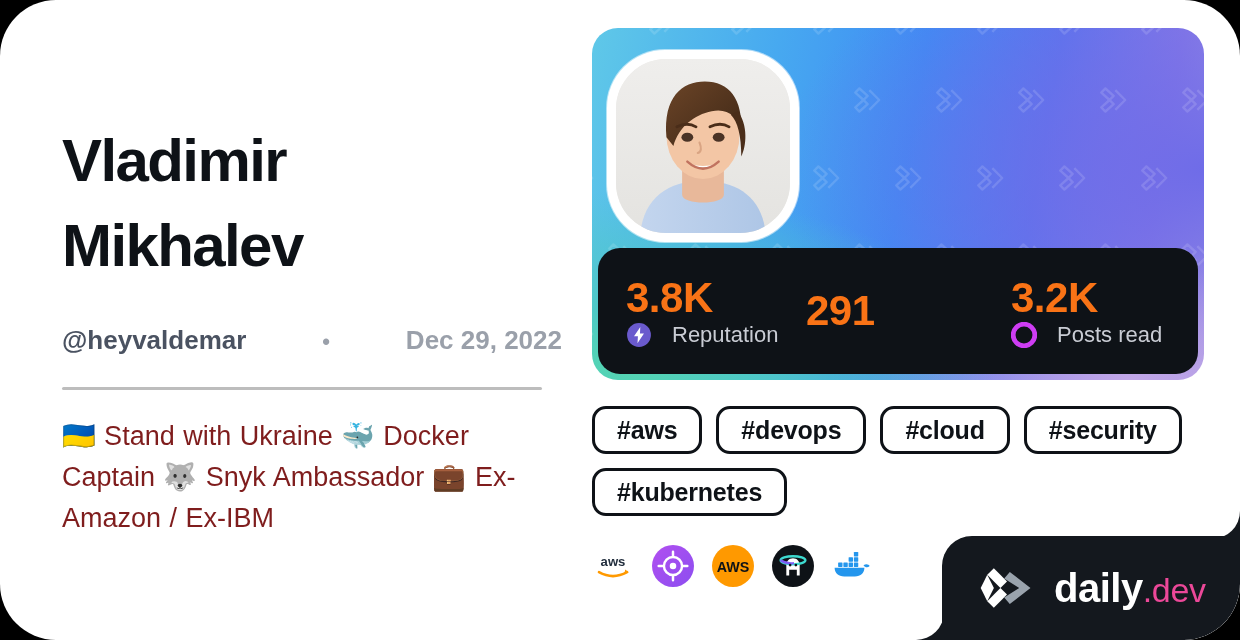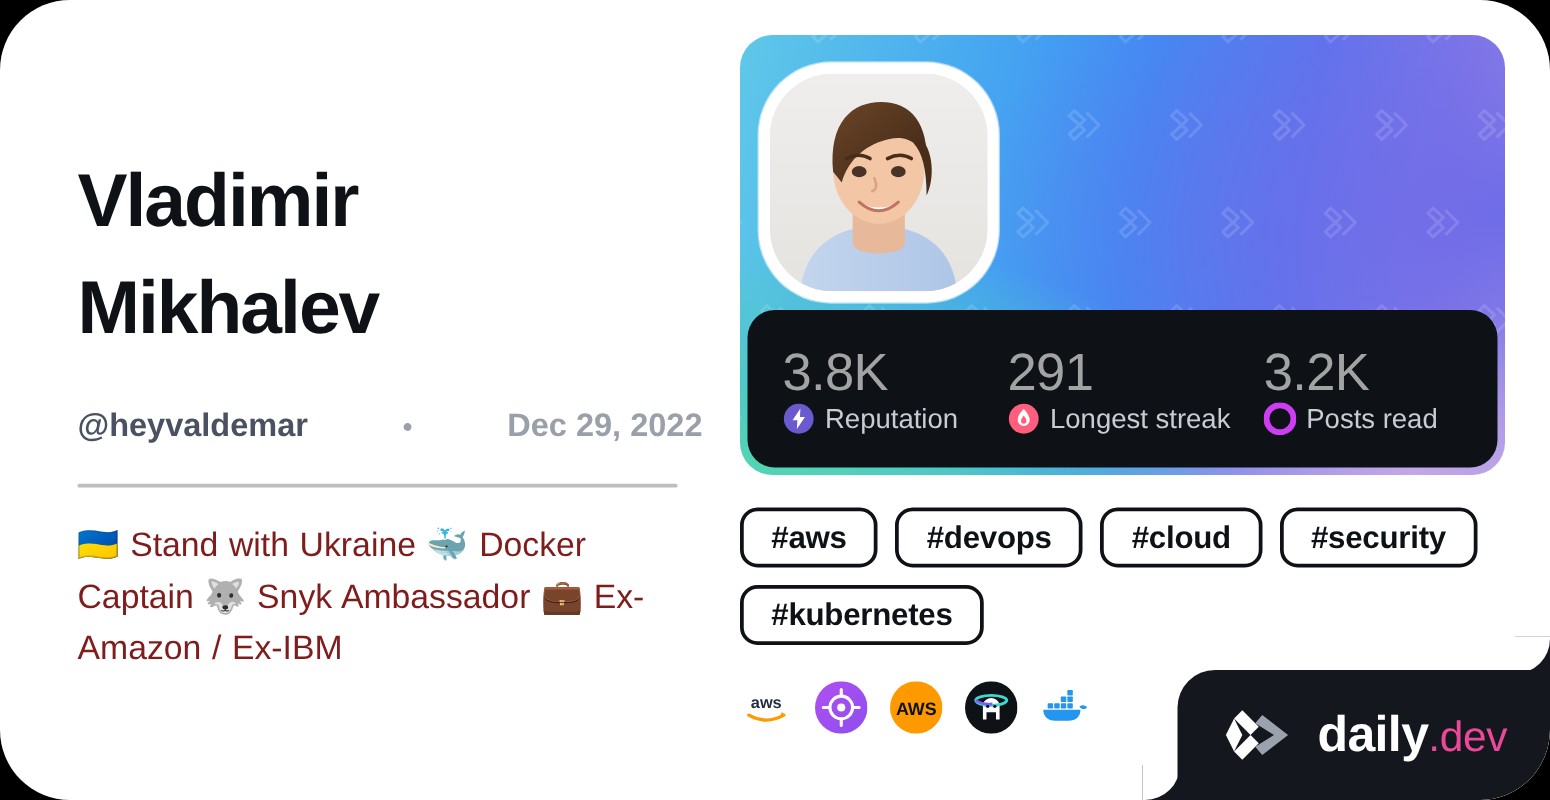--- a/index.html
+++ b/index.html
@@ -66,24 +66,24 @@
   .stats{
     position:absolute; left:6px; bottom:6px; width:600px; height:126px;
     background:#0e1217; border-radius:22px;
     display:flex; align-items:center; padding:0 28px; gap:0;
   }
   .stat{ display:flex; flex-direction:column; }
   .stat:nth-child(1){ width:180px; }
   .stat:nth-child(2){ width:205px; }
   .stat:nth-child(3){ width:auto; }
   .stat-value{
-    font-size:42px; line-height:46px; font-weight:400; color:#a3a3a3; letter-spacing:-.5px;
+    font-size:42px; line-height:46px; font-weight:700; color:#f97316; letter-spacing:-.5px;
   }
   .stat-label-row{
-    margin-top:1px; display:flex; align-items:center; gap:8px; white-space:nowrap;
+    margin-top:1px; display:flex; align-items:center; gap:20px; white-space:nowrap;
   }
   .stat-label{ font-size:22px; color:#c9ccd4; font-weight:400; }
   .stat-ico{ width:26px; height:26px; flex:none; }
   .stat-ico svg{ width:100%; height:100%; display:block; }
 
   
   .tags{
     margin-top:26px; display:flex; flex-wrap:wrap; gap:14px; width:600px;
   }
   .tag{
@@ -562,30 +562,20 @@
                   <circle cx="12" cy="12" r="11" fill="#6a5acd"></circle>
                   <path d="M13.2 4.5 L7.4 13.1 h3.6 L10.6 19.5 L16.6 10.7 h-3.7 Z" fill="#fff"></path>
                 </svg>
             </span>
             <span class="stat-label">Reputation</span>
           </div>
         </div>
 
         <div class="stat">
           <div class="stat-value">291</div>
-          <div class="stat-label-row">
-            <span class="stat-ico">
-              <svg viewBox="0 0 24 24">
-                  <circle cx="12" cy="12" r="11" fill="#ff5e7d"></circle>
-                  <path d="M12 4.6 C9 8 7.6 10.2 7.6 13 a4.4 4.4 0 0 0 8.8 0 c0-2.8-1.6-5-4.4-8.4 Z" fill="#fff"></path>
-                  <path d="M12 9.6 c-1.4 1.8-2 2.8-2 4 a2 2 0 0 0 4 0 c0-1.2-.7-2.2-2-4 Z" fill="#ff5e7d"></path>
-                </svg>
-            </span>
-            <span class="stat-label">Longest streak</span>
-          </div>
         </div>
 
         <div class="stat">
           <div class="stat-value">3.2K</div>
           <div class="stat-label-row">
             <span class="stat-ico">
               <svg viewBox="0 0 24 24">
                   <circle cx="12" cy="12" r="10" fill="none" stroke="#ce3df3" stroke-width="4.4"></circle>
                 </svg>
             </span>

